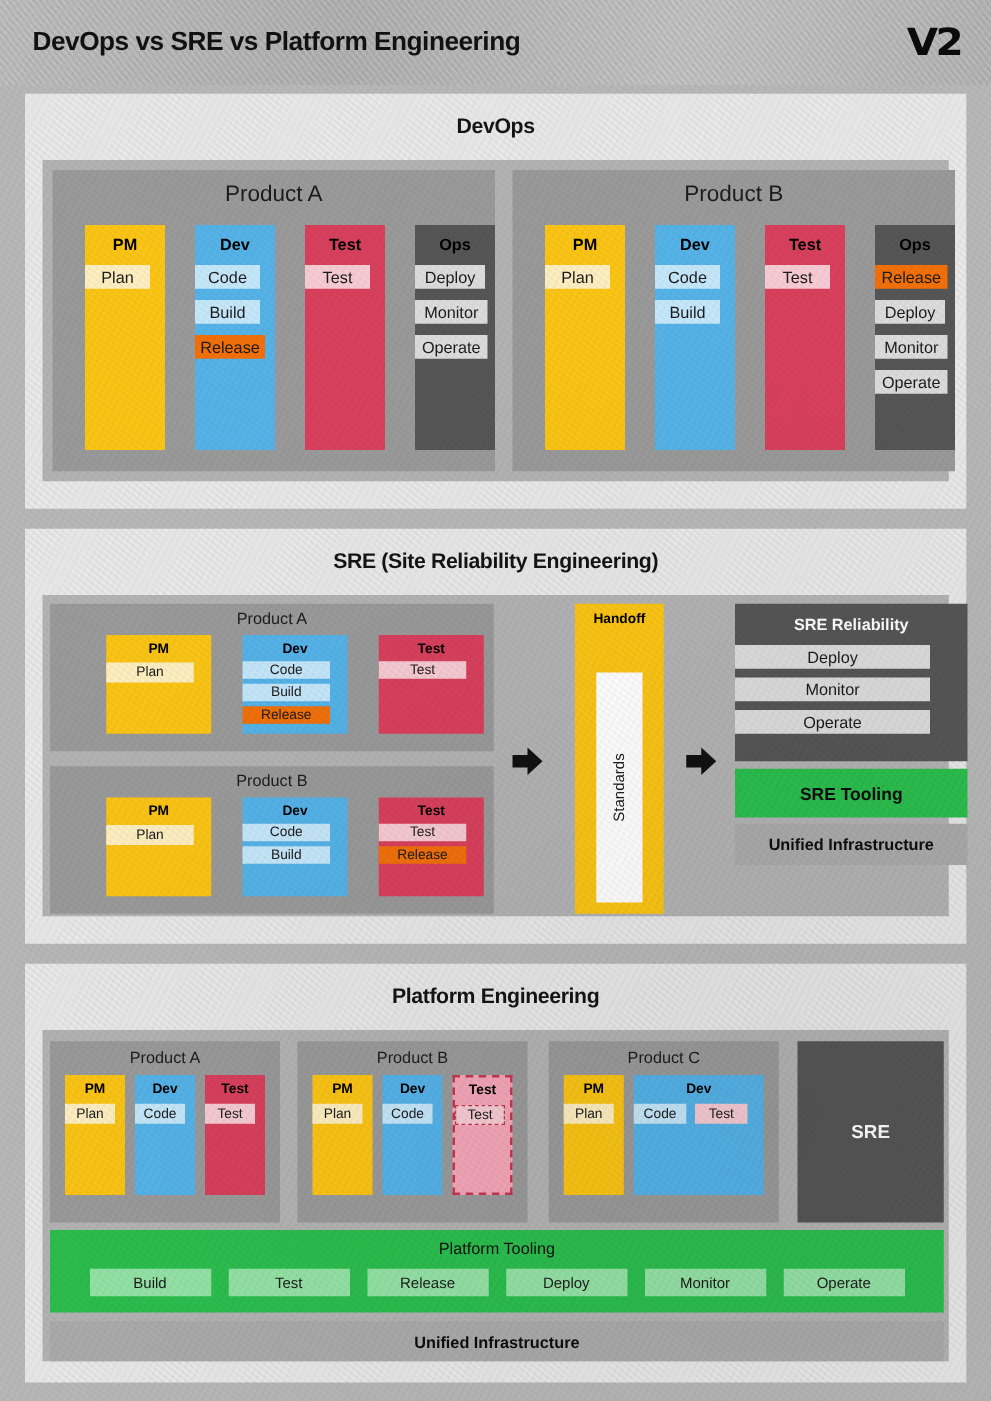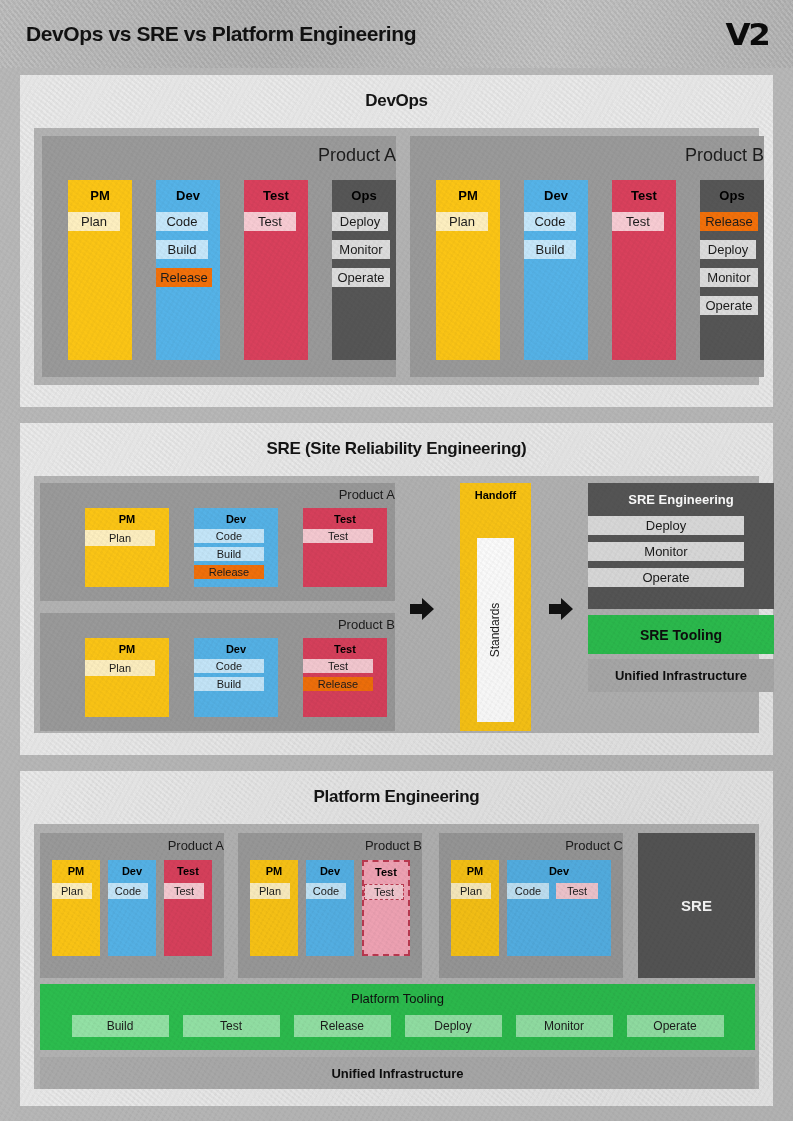--- a/index.html
+++ b/index.html
@@ -73,21 +73,21 @@
     position: absolute;
     background: #b3b3b3;
   }
 
   
   .product {
     position: absolute;
     background: #9a9a9a;
   }
   .product-label {
-    text-align: right;
+    text-align: center;
     color: #1c1c1c;
     font-weight: normal;
   }
 
   
   .role {
     position: absolute;
     display: flex;
     flex-direction: column;
   }
@@ -288,21 +288,21 @@
     </div>
   </div>
 
   <div class="arrow" style="left:527px; top:172px;">
     <svg width="28" height="28" viewBox="0 0 28 28">
       <path d="M2 9 H14 V3 L26 14 L14 25 V19 H2 Z" fill="#111"></path>
     </svg>
   </div>
 
   <div class="role c-ops sre-org" style="left:568px; top:60px; width:186px; height:126px;">
-    <div class="role-title" style="font-size:13px; margin-top:9px;">SRE Engineering</div>
+    <div class="role-title" style="font-size:13px; margin-top:9px;">SRE Reliability</div>
     <div class="chip chip-light" style="width:156px; margin-top:9px; font-size:13px; padding:2px 0;">Deploy</div>
     <div class="chip chip-light" style="width:156px; margin-top:7px; font-size:13px; padding:2px 0;">Monitor</div>
     <div class="chip chip-light" style="width:156px; margin-top:7px; font-size:13px; padding:2px 0;">Operate</div>
   </div>
 
   <div class="bar c-green" style="left:568px; top:192px; width:186px; height:39px; font-size:14px;">
     <span>SRE Tooling</span>
   </div>
 
   <div class="bar c-gray" style="left:568px; top:236px; width:186px; height:33px; font-size:13px;">

